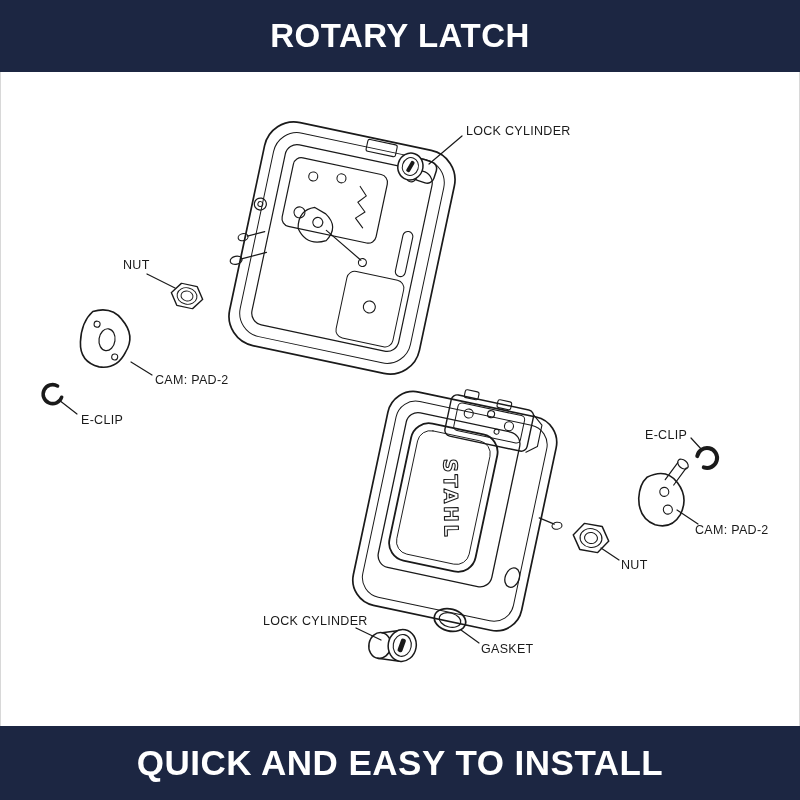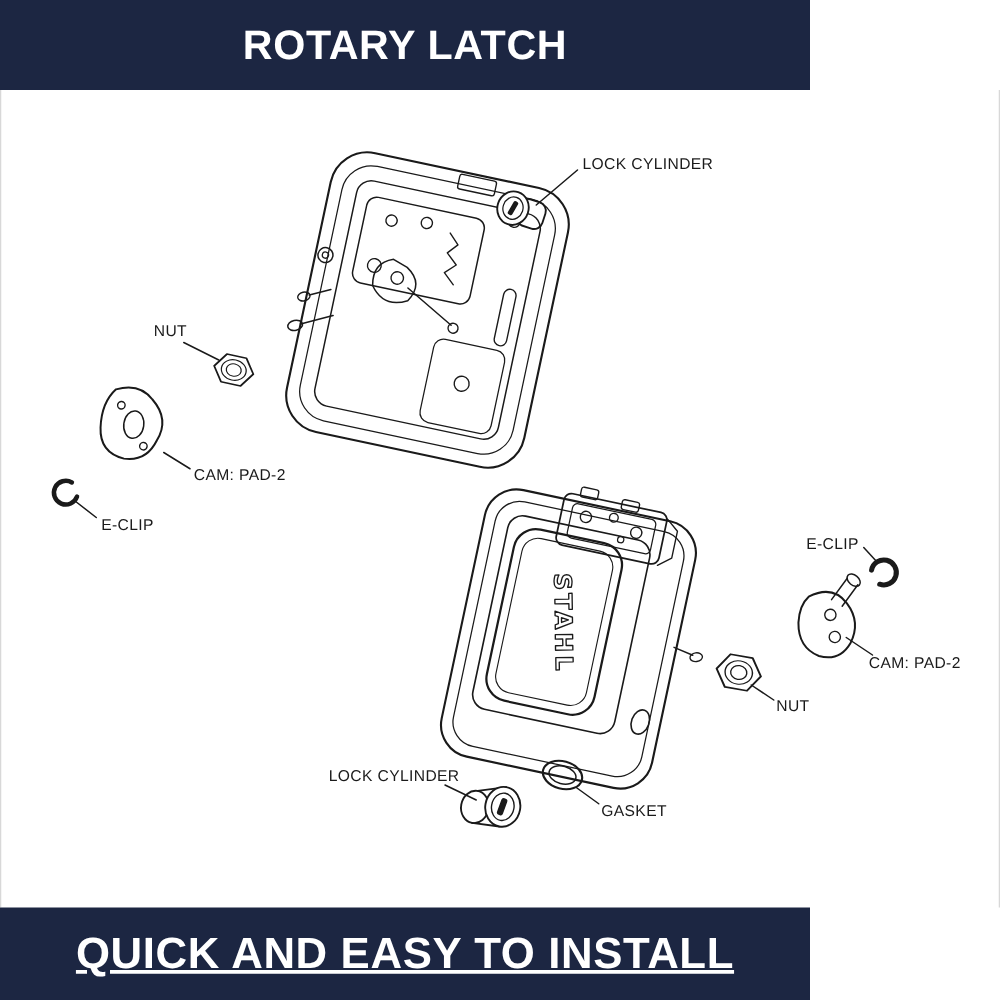--- a/index.html
+++ b/index.html
@@ -1,19 +1,19 @@
 <!DOCTYPE html>
 <html><head>
 <meta charset="utf-8">
 <style>
   html,body{margin:0;padding:0;width:800px;height:800px;overflow:hidden;background:#ffffff;
     font-family:"Liberation Sans", sans-serif;}
-  .banner{width:648px;background:#1c2642;color:#ffffff;display:flex;align-items:center;justify-content:center;box-sizing:border-box;}
+  .banner{width:800px;background:#1c2642;color:#ffffff;display:flex;align-items:center;justify-content:center;box-sizing:border-box;}
   .banner.top{height:72px;}
-  .banner.bottom{height:74px;text-decoration:underline;}
+  .banner.bottom{height:74px;}
   .banner h1{margin:0;font-weight:800;letter-spacing:.5px;}
   .banner.top h1{font-size:33px;}
   .banner.bottom h1{font-size:35px;}
   .stage{width:798px;height:654px;border-left:1px solid #d8d8d8;border-right:1px solid #d8d8d8;background:#ffffff;}
   svg{display:block;}
   .ln{stroke:#1a1a1a;fill:none;stroke-linejoin:round;stroke-linecap:round;}
   .lbl{font-family:"Liberation Sans",sans-serif;font-size:12.5px;fill:#1a1a1a;letter-spacing:.3px;}
   .brand{font-family:"DejaVu Sans",sans-serif;font-size:19px;font-weight:bold;letter-spacing:2.5px;
     fill:#ffffff;stroke:#1a1a1a;stroke-width:1.1px;}
 </style>

